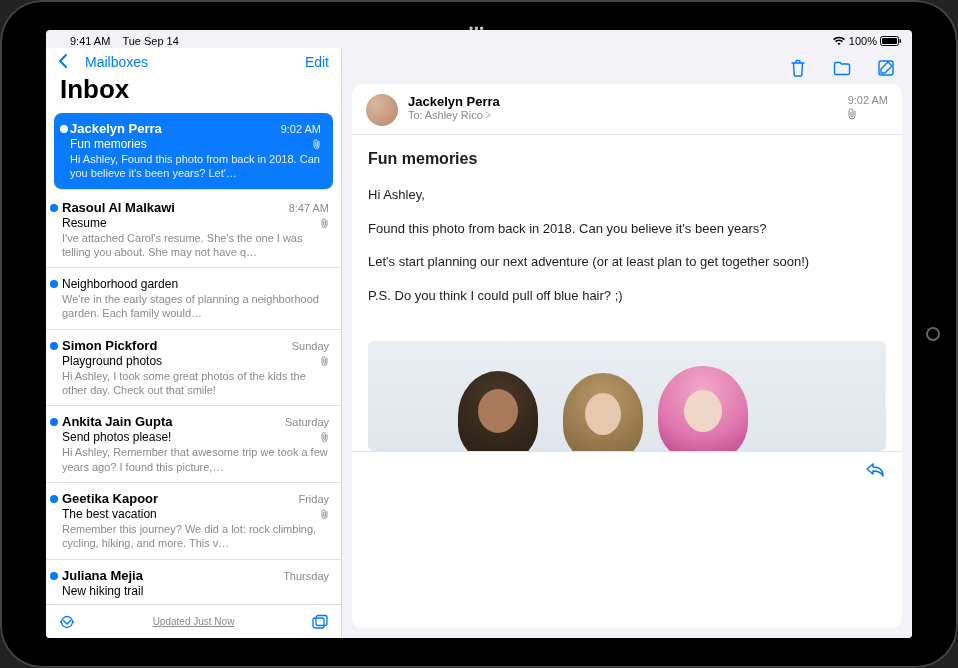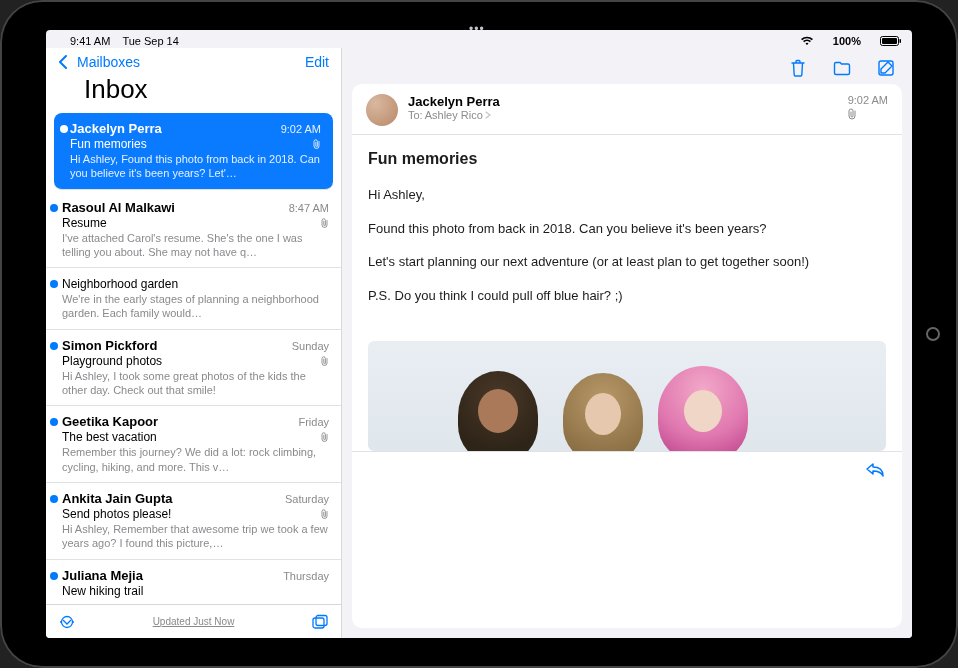--- a/index.html
+++ b/index.html
@@ -22,39 +22,39 @@
   border-radius: 4px; overflow: hidden;
   display: flex; flex-direction: column;
 }
 
 
 .status-bar {
   height: 18px; display: flex; align-items: center;
   justify-content: space-between; padding: 4px 10px 0 24px;
   font-size: 11px; font-weight: 500; color: #000;
 }
-.status-right { display: flex; align-items: center; gap: 19px; font-weight: bold; }
+.status-right { display: flex; align-items: center; gap: 3px; }
 .wifi-icon, .battery-icon { display: inline-block; }
 
 
 .app {
   flex: 1; display: flex; min-height: 0;
 }
 .mail-list {
   width: 296px; background: #fff; border-right: 1px solid #d8d8dc;
   display: flex; flex-direction: column;
 }
 .mail-list-header {
   padding: 6px 12px 0 12px;
 }
 .nav-row { display: flex; justify-content: space-between; align-items: center; }
-.nav-link { color: #007aff; font-size: 14px; display: flex; align-items: center; gap: 10px; }
+.nav-link { color: #007aff; font-size: 14px; display: flex; gap: 18px; }
 .nav-link .chev { font-size: 16px; }
 .edit-link { color: #007aff; font-size: 14px; }
-.inbox-title { font-size: 26px; font-weight: 400; margin-top: 4px; padding-left: 2px; margin-left: 24px; }
+.inbox-title { font-size: 26px; font-weight: 700; margin-top: 4px; padding-left: 2px; }
 
 .messages { flex: 1; overflow: hidden; margin-top: 6px; }
 .msg {
   padding: 8px 12px 8px 16px; border-bottom: 0.5px solid #e2e2e6;
   position: relative;
 }
 .msg.selected { background: #0a7aff; color: #fff; border-radius: 8px; margin: 2px 8px; }
 .msg .row1 { display: flex; justify-content: space-between; align-items: baseline; }
 .msg .sender { font-weight: 600; font-size: 13px; }
 .msg .time { font-size: 11px; color: #8a8a8e; }
@@ -249,48 +249,48 @@
                   <svg width="8" height="10" viewBox="0 0 8 10">
                     <path d="M6 2.5 V7 A2.5 2.5 0 0 1 1 7 V2.5 A1.7 1.7 0 0 1 4.4 2.5 V7 A0.8 0.8 0 0 1 2.8 7 V3.2" fill="none" stroke="currentColor" stroke-width="0.9" stroke-linecap="round"></path>
                   </svg>
                 </span>
               </div>
               <div class="preview">Hi Ashley, I took some great photos of the kids the other day. Check out that smile!</div>
             </div>
             <div class="msg">
               <span class="unread-dot"></span>
               <div class="row1">
+                <span class="sender">Ankita Jain Gupta</span>
+                <span class="time">Saturday</span>
+              </div>
+              <div class="subject">
+                <span>Send photos please!</span>
+                <span class="attach-clip">
+                  <svg width="8" height="10" viewBox="0 0 8 10">
+                    <path d="M6 2.5 V7 A2.5 2.5 0 0 1 1 7 V2.5 A1.7 1.7 0 0 1 4.4 2.5 V7 A0.8 0.8 0 0 1 2.8 7 V3.2" fill="none" stroke="currentColor" stroke-width="0.9" stroke-linecap="round"></path>
+                  </svg>
+                </span>
+              </div>
+              <div class="preview">Hi Ashley, Remember that awesome trip we took a few years ago? I found this picture,…</div>
+            </div>
+            <div class="msg">
+              <span class="unread-dot"></span>
+              <div class="row1">
                 <span class="sender">Geetika Kapoor</span>
                 <span class="time">Friday</span>
               </div>
               <div class="subject">
                 <span>The best vacation</span>
                 <span class="attach-clip">
                   <svg width="8" height="10" viewBox="0 0 8 10">
                     <path d="M6 2.5 V7 A2.5 2.5 0 0 1 1 7 V2.5 A1.7 1.7 0 0 1 4.4 2.5 V7 A0.8 0.8 0 0 1 2.8 7 V3.2" fill="none" stroke="currentColor" stroke-width="0.9" stroke-linecap="round"></path>
                   </svg>
                 </span>
               </div>
               <div class="preview">Remember this journey? We did a lot: rock climbing, cycling, hiking, and more. This v…</div>
-            </div>
-            <div class="msg">
-              <span class="unread-dot"></span>
-              <div class="row1">
-                <span class="sender">Ankita Jain Gupta</span>
-                <span class="time">Saturday</span>
-              </div>
-              <div class="subject">
-                <span>Send photos please!</span>
-                <span class="attach-clip">
-                  <svg width="8" height="10" viewBox="0 0 8 10">
-                    <path d="M6 2.5 V7 A2.5 2.5 0 0 1 1 7 V2.5 A1.7 1.7 0 0 1 4.4 2.5 V7 A0.8 0.8 0 0 1 2.8 7 V3.2" fill="none" stroke="currentColor" stroke-width="0.9" stroke-linecap="round"></path>
-                  </svg>
-                </span>
-              </div>
-              <div class="preview">Hi Ashley, Remember that awesome trip we took a few years ago? I found this picture,…</div>
             </div>
             <div class="msg">
               <span class="unread-dot"></span>
               <div class="row1">
                 <span class="sender">Juliana Mejia</span>
                 <span class="time">Thursday</span>
               </div>
               <div class="subject">
                 <span>New hiking trail</span>
               </div>

